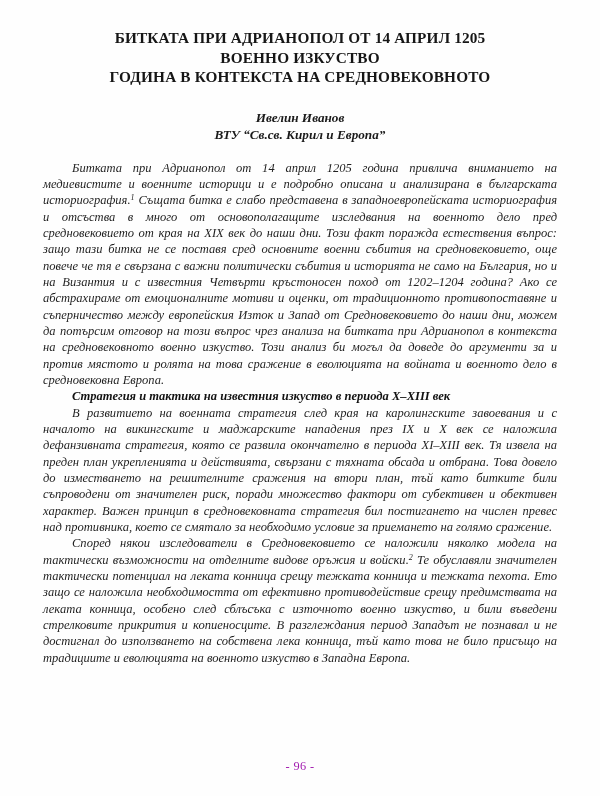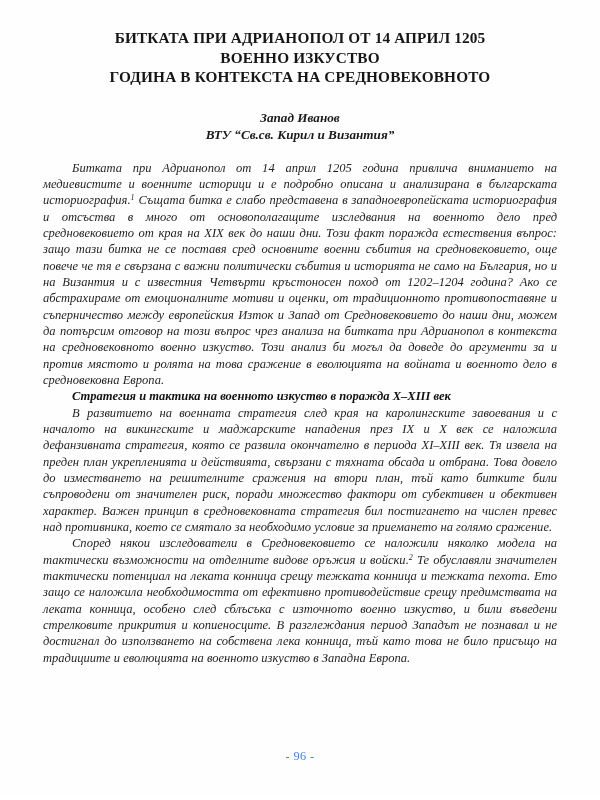--- a/index.html
+++ b/index.html
@@ -89,48 +89,48 @@
     font-size: 8px;
     line-height: 0;
     vertical-align: 0.45em;
   }
 
   
   .page-footer {
     position: absolute;
     left: 0;
     right: 0;
-    bottom: 32px;
+    bottom: 22px;
     text-align: center;
     font-size: 12.3px;
-    color: #3b82f6;
+    color: #a21caf;
     letter-spacing: 0.4px;
   }
 </style>
 </head>
 <body>
 
 <div class="page">
 
   <div class="title-block">
     <div class="title-line">БИТКАТА ПРИ АДРИАНОПОЛ ОТ 14 АПРИЛ 1205</div>
     <div class="title-line">ВОЕННО ИЗКУСТВО</div>
     <div class="title-line">ГОДИНА В КОНТЕКСТА НА СРЕДНОВЕКОВНОТО</div>
   </div>
 
   <div class="author-block">
-    <div class="author-name">Запад Иванов</div>
-    <div class="author-affiliation">ВТУ “Св.св. Кирил и Византия”</div>
+    <div class="author-name">Ивелин Иванов</div>
+    <div class="author-affiliation">ВТУ “Св.св. Кирил и Европа”</div>
   </div>
 
   <div class="body-text">
 
     <p class="para"><span>Битката при Адрианопол от 14 април 1205 година привлича вниманието на медиевистите и военните историци и е подробно описана и анализирана в българската историография.</span><sup class="fn">1</sup><span> Същата битка е слабо представена в западноевропейската историография и отсъства в много от основополагащите изследвания на военното дело пред средновековието от края на XIX век до наши дни. Този факт поражда естествения въпрос: защо тази битка не се поставя сред основните военни събития на средновековието, още повече че тя е свързана с важни политически събития и историята не само на България, но и на Византия и с известния Четвърти кръстоносен поход от 1202–1204 година? Ако се абстрахираме от емоционалните мотиви и оценки, от традиционното противопоставяне и съперничество между европейския Изток и Запад от Средновековието до наши дни, можем да потърсим отговор на този въпрос чрез анализа на битката при Адрианопол в контекста на средновековното военно изкуство. Този анализ би могъл да доведе до аргументи за и против мястото и ролята на това сражение в еволюцията на войната и военното дело  в средновековна Европа.</span></p>
 
-    <p class="subheading">Стратегия и тактика на военното изкуство в поражда X–XIII век</p>
+    <p class="subheading">Стратегия и тактика на известния изкуство в периода X–XIII век</p>
 
     <p class="para">В развитието на военната стратегия след края на каролингските завоевания и с началото на викингските и маджарските нападения през IX и X век се наложила дефанзивната стратегия, която се развила окончателно в периода XI–XIII век. Тя извела на преден план укрепленията и действията, свързани с тяхната обсада и отбрана. Това довело до изместването на решителните сражения на втори план, тъй като битките били съпроводени от значителен риск, поради множество фактори от субективен и обективен характер. Важен принцип в средновековната стратегия бил постигането на числен превес над противника, което се смятало за необходимо условие за приемането на голямо сражение.</p>
 
     <p class="para"><span>Според някои изследователи в Средновековието се наложили няколко модела на тактически възможности на отделните видове оръжия и войски.</span><sup class="fn">2</sup><span> Те обуславяли значителен тактически потенциал на леката конница срещу тежката конница и тежката пехота. Ето защо се наложила необходимостта от ефективно противодействие срещу предимствата на леката конница, особено след сблъсъка с източното военно изкуство, и били въведени стрелковите прикрития и копиеносците. В разглеждания период Западът не познавал и не достигнал до използването на собствена лека конница, тъй като това не било присъщо на традициите и еволюцията на военното изкуство в Западна Европа.</span></p>
 
   </div>
 
   <div class="page-footer">- 96 -</div>
 
 </div>

